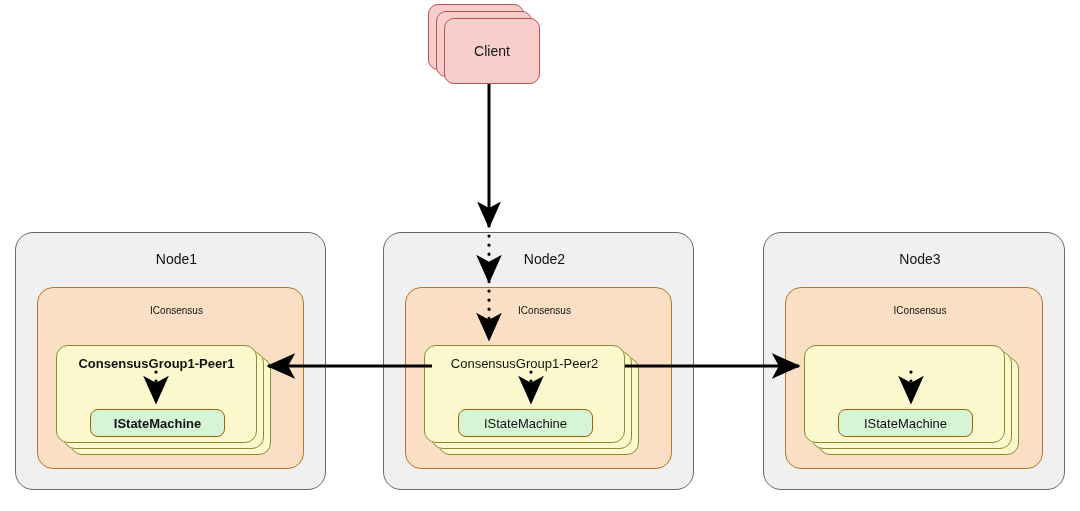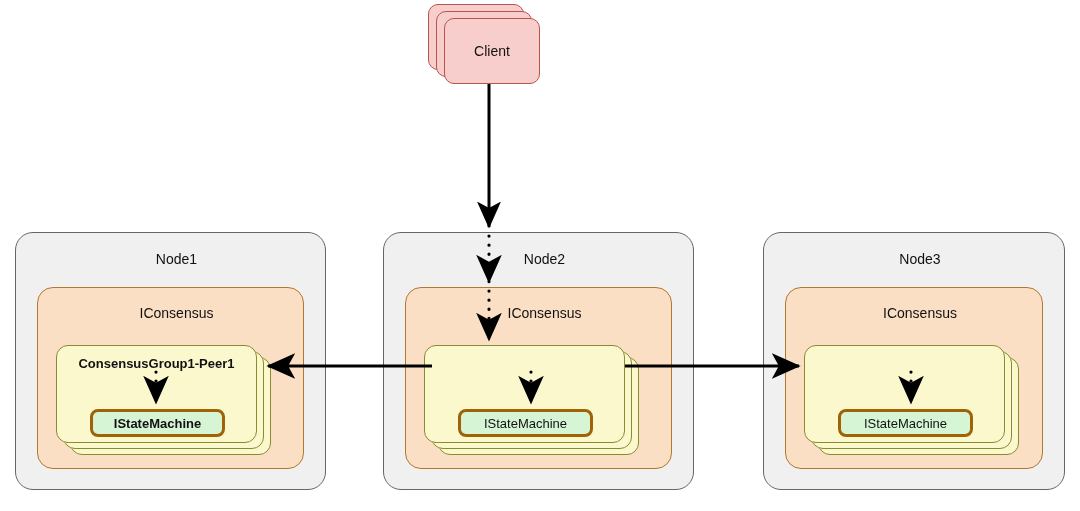--- a/index.html
+++ b/index.html
@@ -65,21 +65,21 @@
     top: 18px;
   }
 
   
   .consensus-box {
     background: #fadfc5;
     border: 1px solid #b3772e;
     border-radius: 16px;
   }
   .consensus-label {
-    font-size: 14px;
+    font-size: 10px;
     top: 17px;
   }
 
   
   .peer-layer {
     position: absolute;
     box-sizing: border-box;
     background: #fbf8cd;
     border: 1px solid #8a8a2e;
     border-radius: 12px;
@@ -93,21 +93,21 @@
     color: #111111;
     white-space: nowrap;
     top: 10px;
   }
 
   
   .sm-box {
     position: absolute;
     box-sizing: border-box;
     background: #d5f5d5;
-    border: 3px solid #a16207;
+    border: 1px solid #a16207;
     border-radius: 8px;
     display: flex;
     align-items: center;
     justify-content: center;
     font-size: 13px;
     color: #111111;
     white-space: nowrap;
   }
 
   
@@ -154,20 +154,21 @@
   </div>
 
   <div class="box consensus-box" style="left:405px; top:287px; width:267px; height:182px;">
     <div class="box-label consensus-label">IConsensus</div>
   </div>
 
   <div>
     <div class="peer-layer" style="left:438px; top:357px; width:201px; height:98px;"></div>
     <div class="peer-layer" style="left:431px; top:351px; width:201px; height:98px;"></div>
     <div class="peer-layer" style="left:424px; top:345px; width:201px; height:98px;">
+      <span class="peer-label">ConsensusGroup1-Peer2</span>
       <div class="sm-box" style="left:33px; top:63px; width:135px; height:28px;">IStateMachine</div>
     </div>
   </div>
 
   <div class="box node-box" style="left:763px; top:232px; width:302px; height:258px;">
     <div class="box-label node-label">Node3</div>
   </div>
 
   <div class="box consensus-box" style="left:785px; top:287px; width:258px; height:182px;">
     <div class="box-label consensus-label">IConsensus</div>

